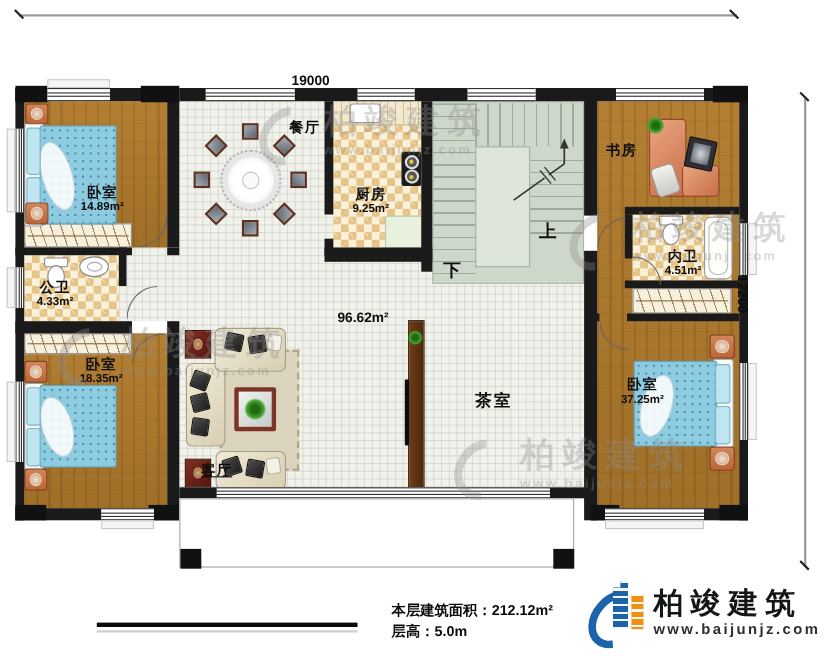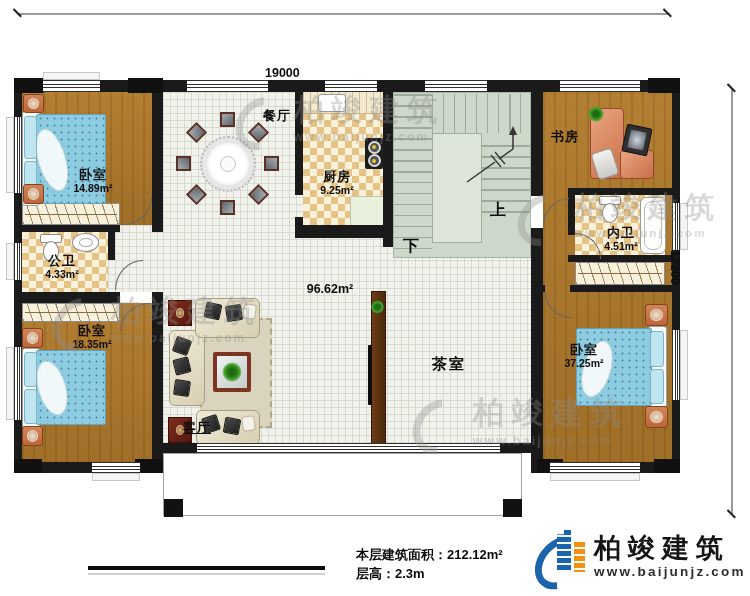--- a/index.html
+++ b/index.html
@@ -298,21 +298,21 @@
   <div class="arc" style="left:545px;top:292px;width:26px;height:26px;border-left:1.2px solid #666;border-bottom:1.2px solid #666;border-bottom-left-radius:100% 100%;"></div>
 
   <div class="terrace" style="left:163px;top:453px;width:359px;height:63px;"></div>
   <div class="col" style="left:164px;top:499px;width:19px;height:18px;"></div>
   <div class="col" style="left:503px;top:499px;width:19px;height:18px;"></div>
 
   <div class="rlabel" style="left:53px;top:168px;width:80px;">
     <div class="rname">卧室</div>
     <div class="rarea">14.89m²</div>
   </div>
-  <div class="rlabel" style="left:32px;top:254px;width:60px;">
+  <div class="rlabel" style="left:20px;top:254px;width:60px;">
     <div class="rname">公卫</div>
     <div class="rarea">4.33m²</div>
   </div>
   <div class="rlabel" style="left:52px;top:324px;width:80px;">
     <div class="rname">卧室</div>
     <div class="rarea">18.35m²</div>
   </div>
   <div class="rlabel" style="left:247px;top:109px;width:60px;">
     <div class="rname">餐厅</div>
   </div>
@@ -376,21 +376,21 @@
       <div class="wm-url">www.baijunjz.com</div>
     </div>
   </div>
 
   <div class="title-rule1" style="left:88px;top:566px;width:237px;height:4px;"></div>
   <div class="title-rule2" style="left:88px;top:573px;width:237px;height:2px;"></div>
   <div class="infoline" style="left:356px;top:546px;text-align:center;">
     <span>本层建筑面积：</span><span>212.12m²</span>
   </div>
   <div class="infoline" style="left:356px;top:565px;">
-    <span>层高：</span><span>2.3m</span>
+    <span>层高：</span><span>5.0m</span>
   </div>
   <div class="logo" style="left:538px;top:526px;width:52px;height:62px;">
     <div class="logo-arc"></div>
     <div class="logo-b1"></div>
     <div class="logo-b2"></div>
   </div>
   <div class="brand-name" style="left:594px;top:530px;">柏竣建筑</div>
   <div class="brand-url" style="left:594px;top:564px;">www.baijunjz.com</div>
 
 </div>

